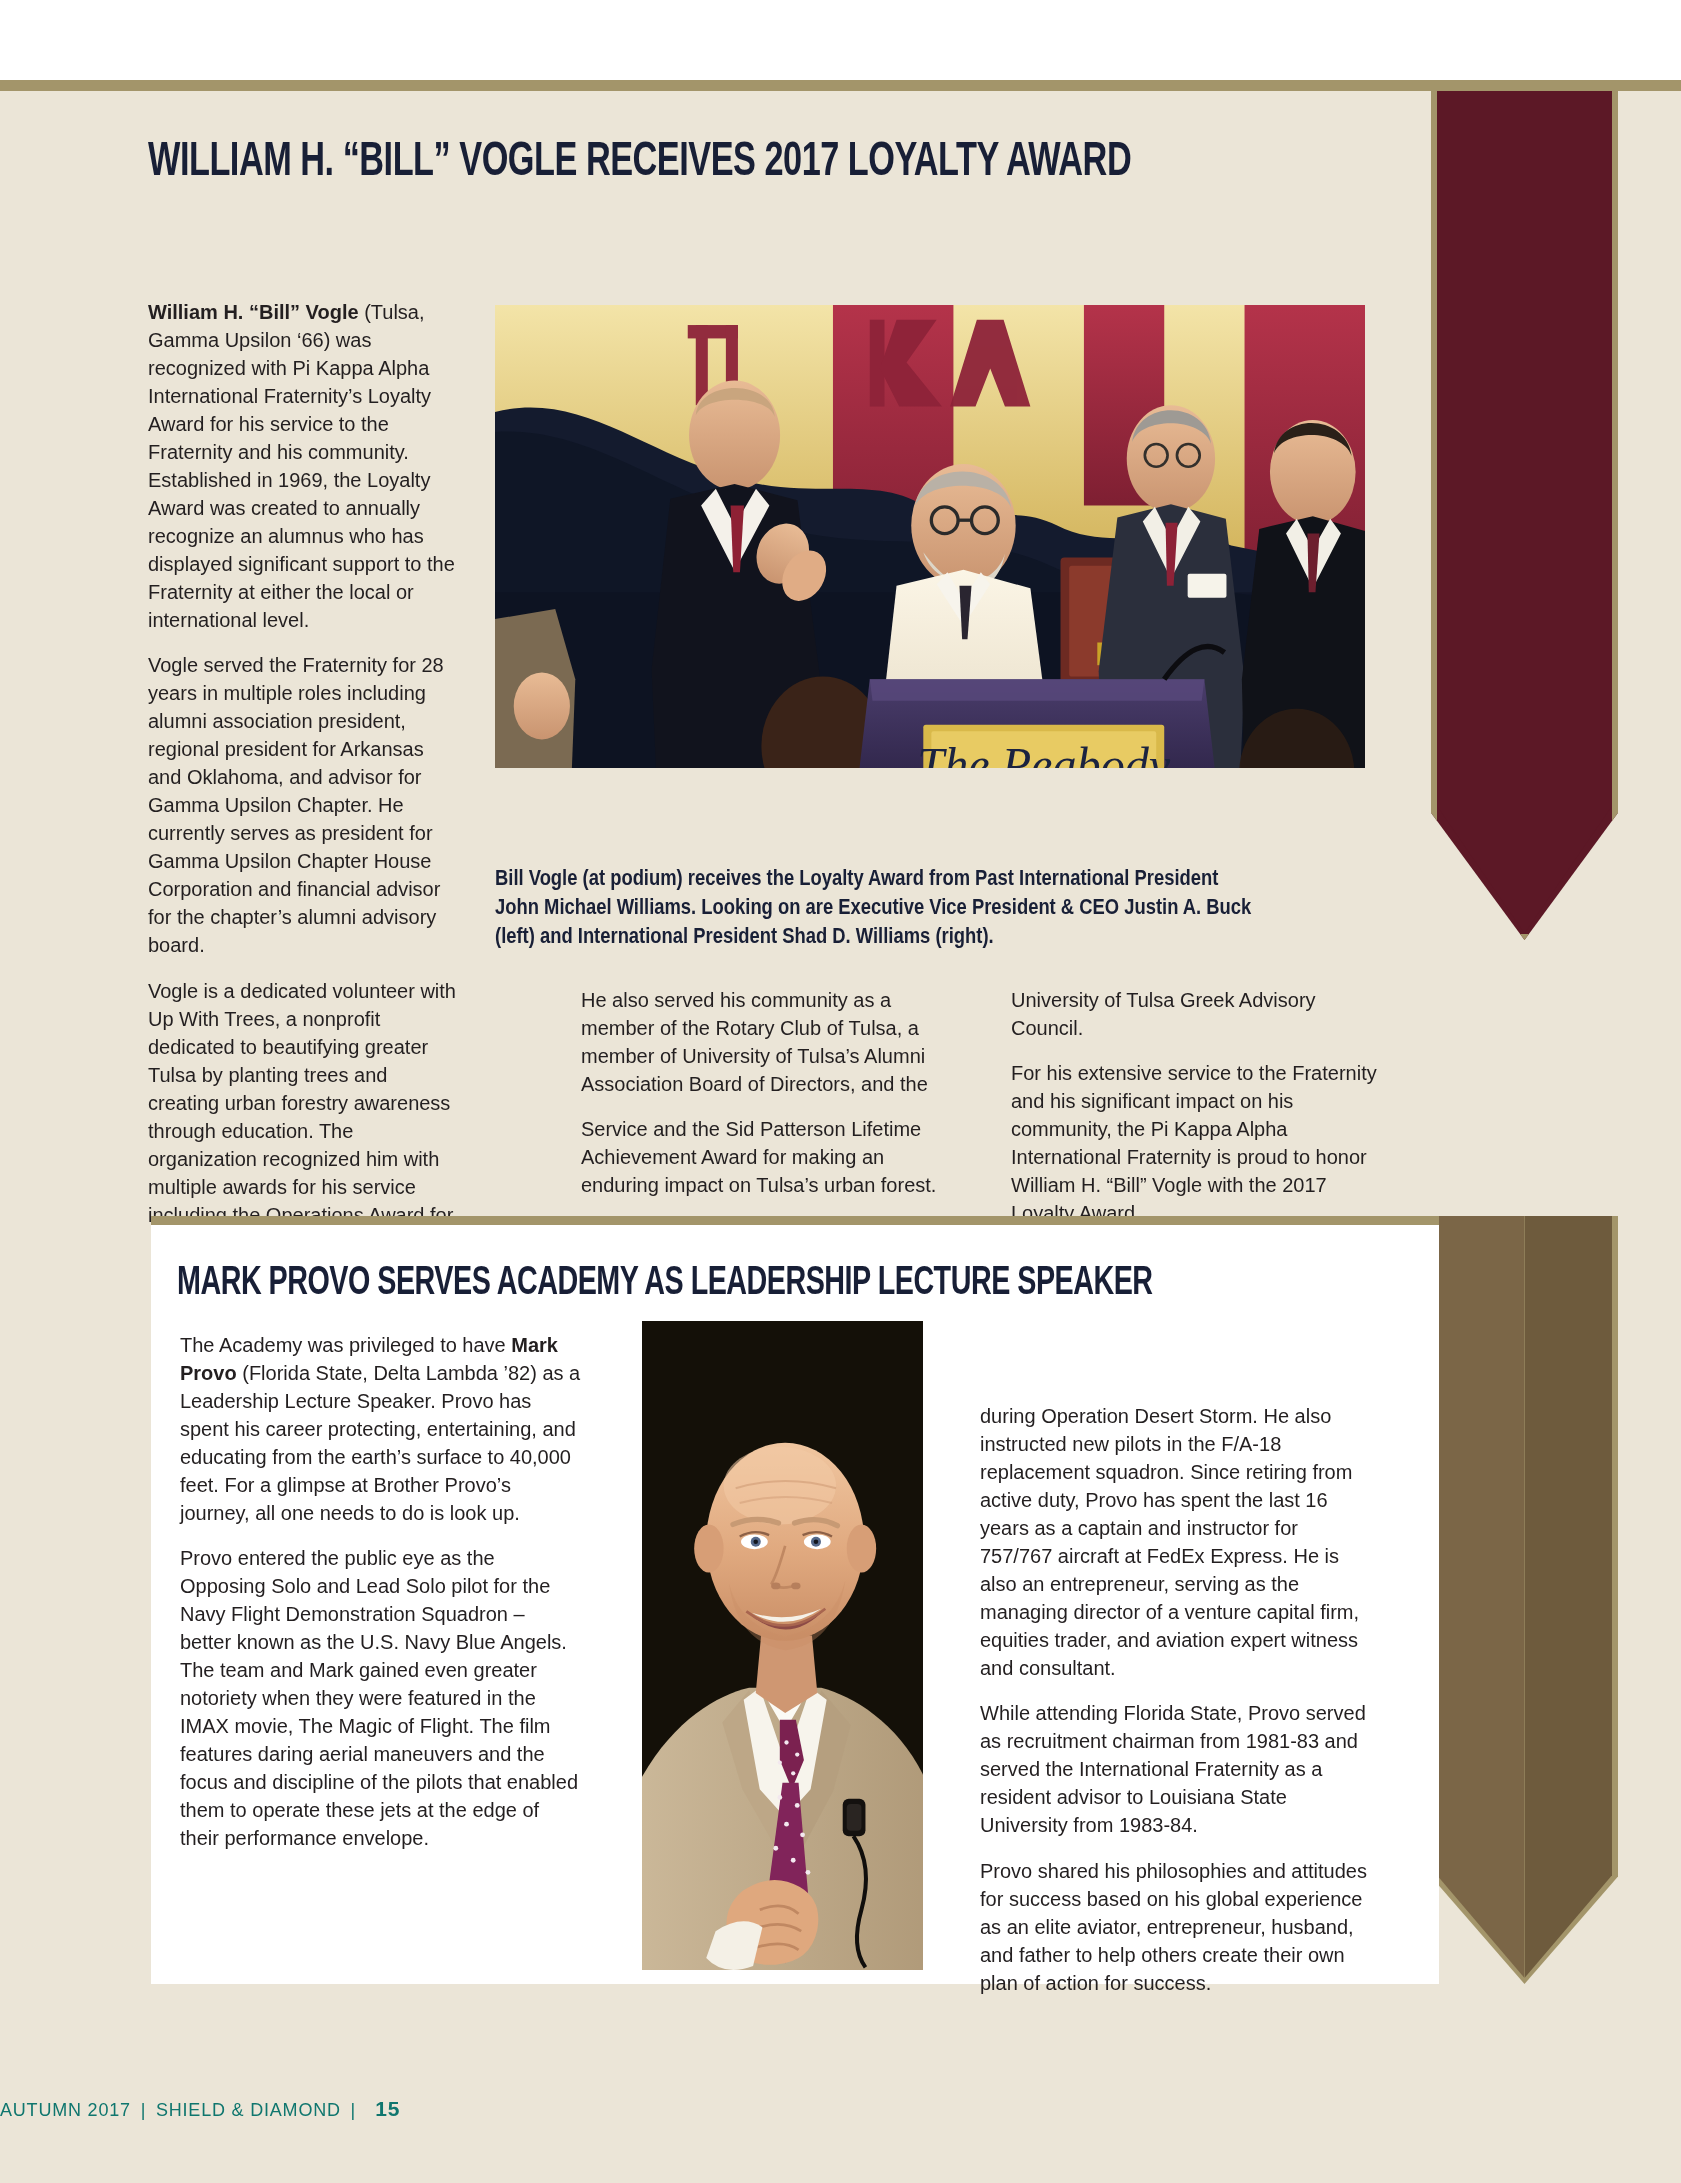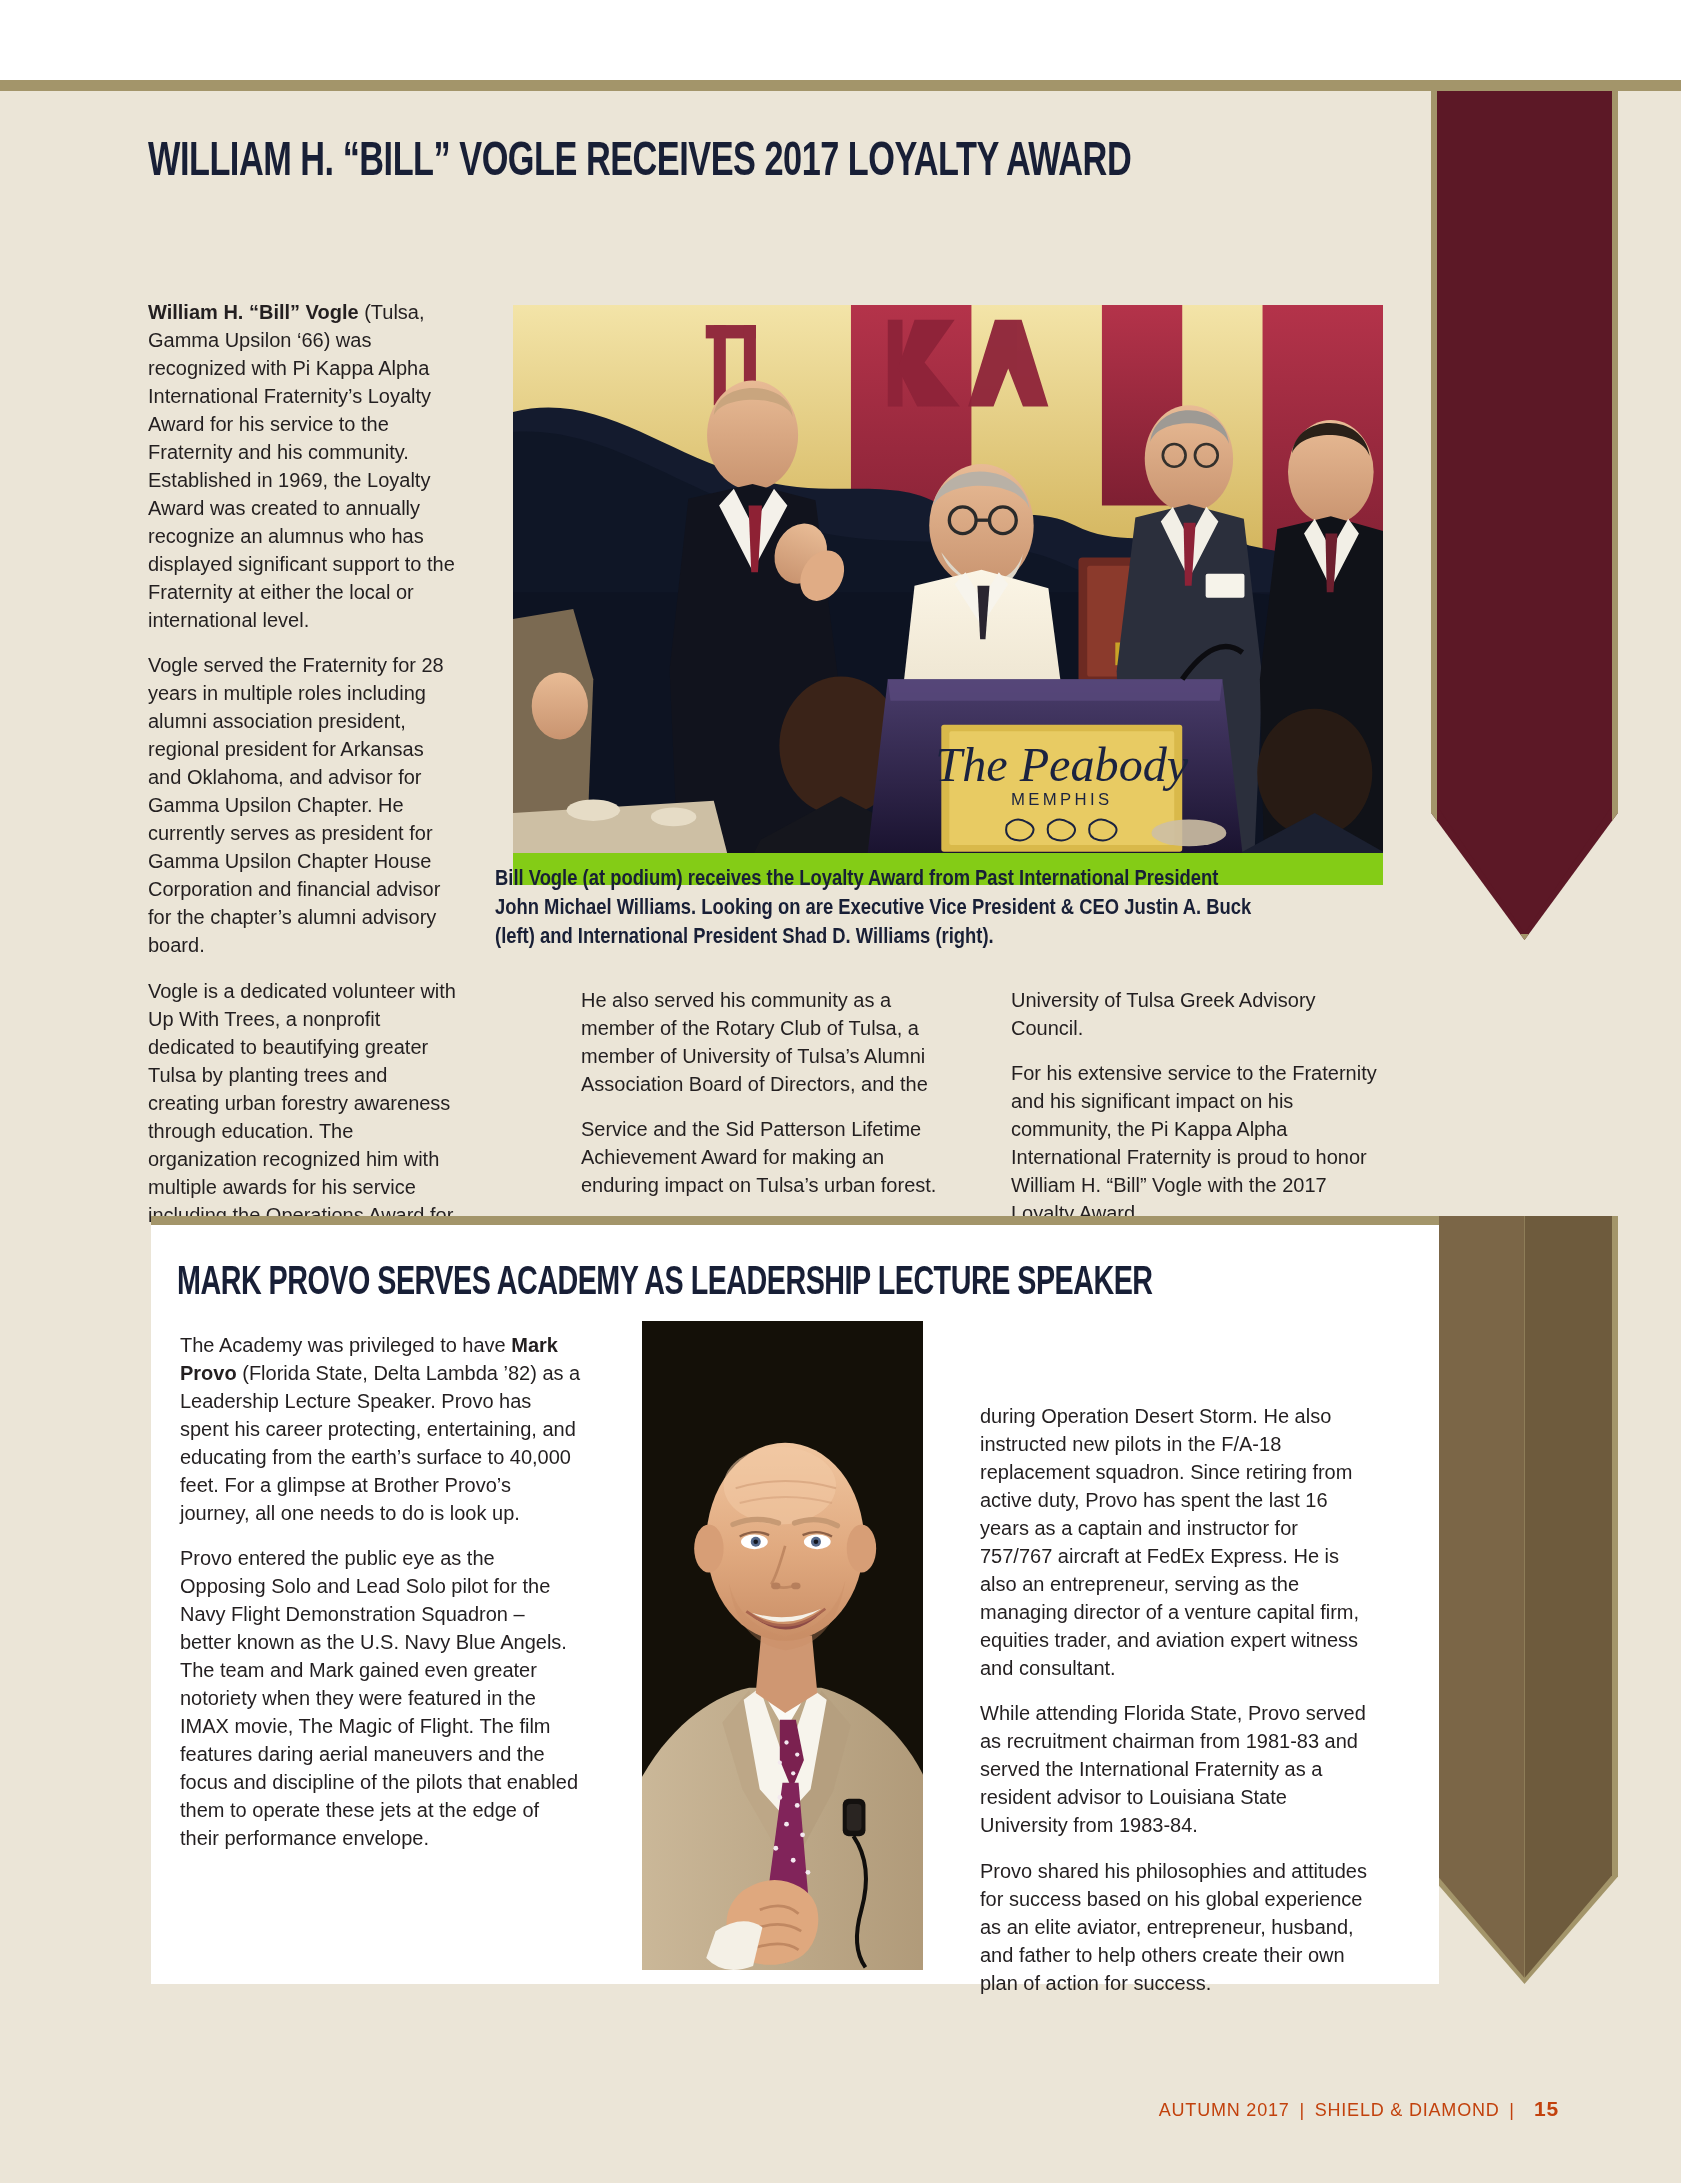--- a/index.html
+++ b/index.html
@@ -87,22 +87,22 @@
   }
   .col-text p{margin:0 0 17.4px 0;}
   .col-text p:last-child{margin-bottom:0;}
   .col-text b{font-weight:bold;}
 
   .a1-col1{
     position:absolute;left:148px;top:207px;width:314px;
   }
 
   .a1-photo{
-    position:absolute;left:513px;top:214px;width:870px;height:580px;
-    overflow:hidden;background:#84cc16;
+    position:absolute;left:495px;top:214px;width:870px;height:463px;
+    overflow:hidden;background:#14b8a6;
   }
 
   .caption{
     position:absolute;left:495px;top:773px;width:883px;
     font-family:"Liberation Sans Narrow","Liberation Sans",sans-serif;
     font-weight:bold;color:#181f36;
     font-size:21.4px;line-height:29px;
     transform:scaleX(0.86);transform-origin:left top;
   }
 
@@ -123,22 +123,21 @@
   .a2-col1{position:absolute;left:180px;top:1331px;width:401px;}
   .a2-photo{
     position:absolute;left:642px;top:1321px;width:281px;height:649px;
     overflow:hidden;background:#0a0806;
   }
   .a2-col2{position:absolute;left:980px;top:1402px;width:388px;}
 
   
   .footer{
     position:absolute;left:0;top:2097px;width:1559px;
-    text-align:right;
-    font-size:18px;letter-spacing:0.8px;color:#c2410c;
+    font-size:18px;letter-spacing:0.8px;color:#0f766e;
   }
   .footer .pg{font-weight:bold;font-size:21px;margin-left:9.4px;}
   .footer .sep{margin:0 4px;}
 </style>
 </head>
 <body>
 
 <div class="page">
 
   <div class="paper"></div>

